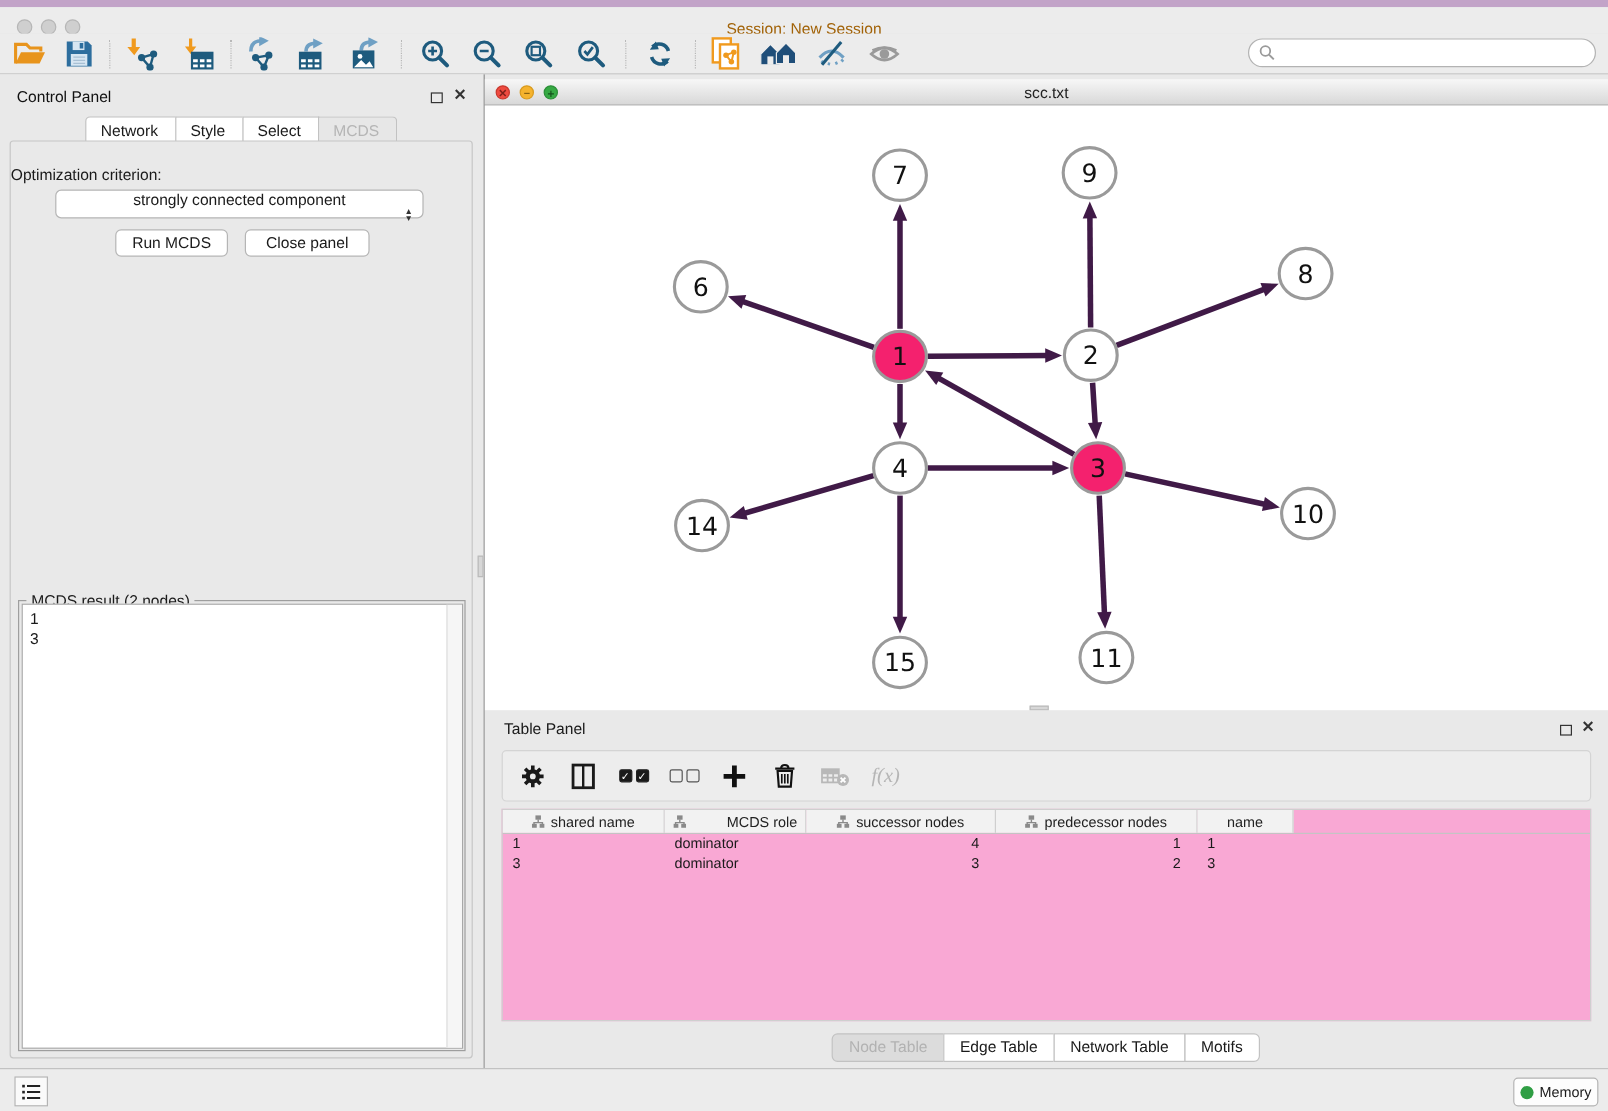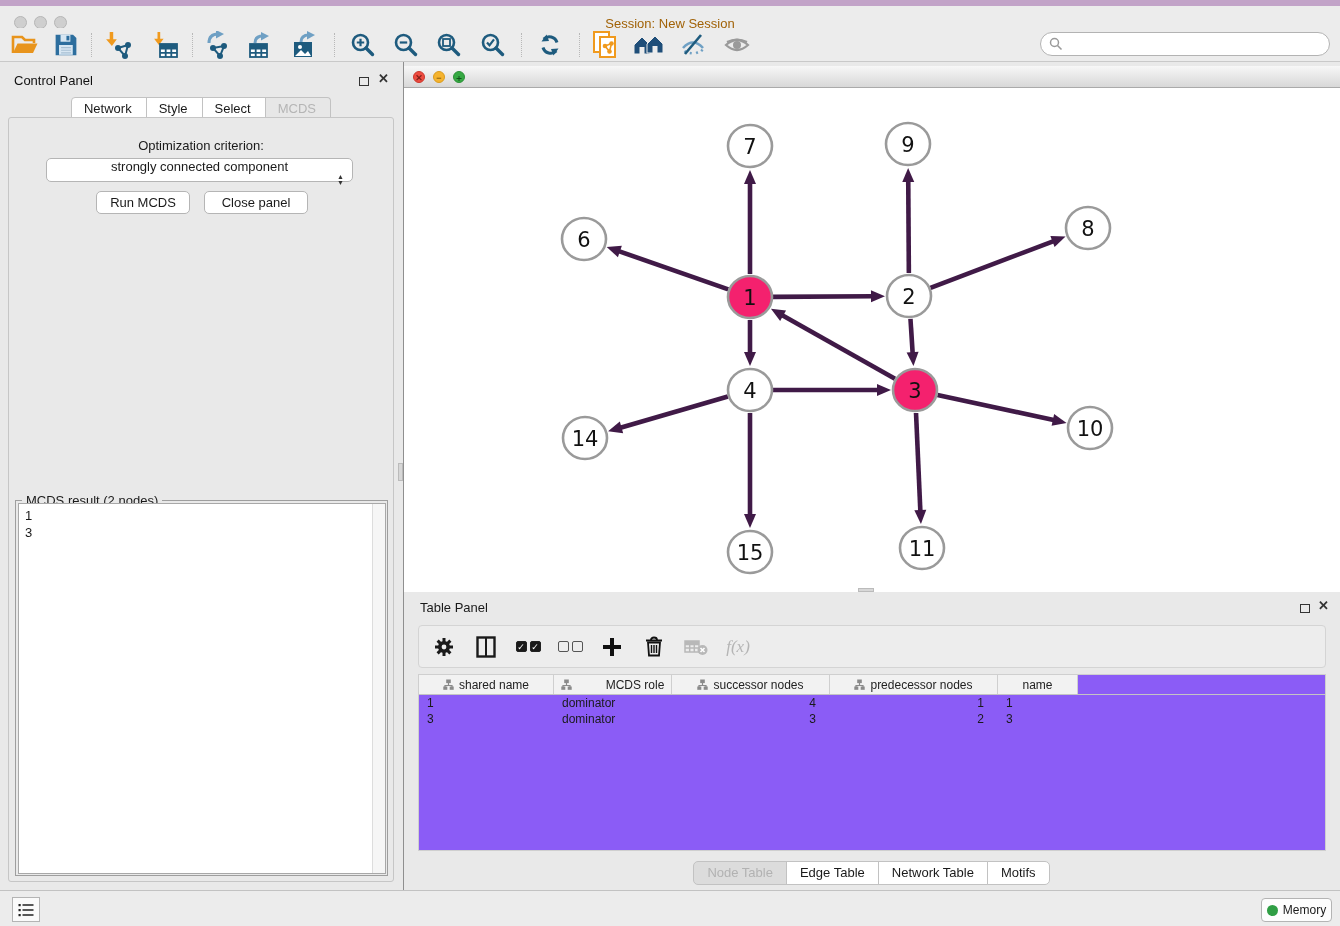--- a/index.html
+++ b/index.html
@@ -24,21 +24,21 @@
   #control-panel { left:0; top:62px; width:403px; height:828px; background:#e9e9e9; }
   #cp-title { left:14px; top:11px; font-size:13px; color:#111; }
   .mini-float { width:10px; height:9px; border:1.5px solid #333; display:inline-block; }
   .mini-close { font-size:13px; font-weight:bold; color:#333; line-height:10px; }
   #cp-tabs { left:0; top:35px; width:100%; display:flex; justify-content:center; }
   .cp-tab { border:1px solid #c2c2c2; background:#fff; padding:3px 14px 3px 12px; font-size:13px; margin-left:-1px; }
   .cp-tab.first { border-radius:4px 0 0 0; }
   .cp-tab.last { border-radius:0 4px 0 0; }
   .cp-tab.selected { background:#e7e7e7; color:#b5b5b5; border-bottom-color:#e7e7e7; }
   #cp-body { left:8px; top:55px; width:386px; height:765px; border:1px solid #c6c6c6; border-radius:3px; background:#e9e9e9; }
-  #opt-label { width:100%; text-align:center; top:20px; font-size:13px; }
+  #opt-label { width:100%; top:20px; font-size:13px; }
   #criterion-select { left:37px; top:40px; width:307px; height:24px; background:#fff; border:1px solid #b5b5b5; border-radius:5px; display:flex; align-items:center; padding:0 8px; cursor:pointer;flex-direction:column; }
   #criterion-select .stepper { margin-left:auto; display:flex; flex-direction:column; line-height:6px; font-size:7px; color:#333; }
   .btn { background:#fff; border:1px solid #b5b5b5; border-radius:5px; height:23px; font-size:13px; display:flex; align-items:center; justify-content:center; cursor:pointer; }
   #run-btn { left:87px; top:73px; width:94px; }
   #closepanel-btn { left:195px; top:73px; width:104px; }
   #result-group { left:6px; top:382px; width:373px; height:376px; border:1px solid #9e9e9e; }
   #result-legend { left:6px; top:-8px; background:#e9e9e9; padding:0 4px; font-size:13px; }
   #result-area { left:2px; top:2px; width:368px; height:371px; background:#fff; border:1px solid #a8a8a8; font-size:13px; line-height:17px; padding:3px 6px; }
   #result-scroll { right:0px; top:0px; width:13px; height:100%; background:#f6f6f6; border-left:1px solid #ddd; }
 
@@ -56,21 +56,21 @@
 
   
   #table-panel { left:404px; top:592px; width:936px; height:298px; background:#e9e9e9; }
   #tp-title { left:16px; top:8px; font-size:13px; }
   #tp-toolbar { left:14px; top:33px; width:908px; height:43px; background:#ededed; border:1px solid #d4d4d4; border-radius:4px; display:flex; align-items:center; gap:16px; padding-left:12px; }
   .tp-icon { display:flex; align-items:center; justify-content:center; width:26px; height:26px; cursor:pointer; }
   .cb { width:11px; height:11px; border:1.5px solid #222; border-radius:2px; display:inline-block; }
   .cb.on { background:#1a1a1a; color:#fff; font-size:9px; line-height:10px; text-align:center; }
   .cb.off { border-color:#555; }
   .fx { font-family:"Liberation Serif", serif; font-style:italic; font-size:17px; color:#b5b5b5; }
-  #tp-table { left:14px; top:82px; width:908px; height:177px; background:#8b5cf6; border:1px solid #cfcfcf; }
+  #tp-table { left:14px; top:82px; width:908px; height:177px; background:#f9a8d4; border:1px solid #cfcfcf; }
   #tp-header { display:flex; height:20px; border-bottom:1px solid #c4c4c4; font-size:12px; }
   .th { background:#f2f2f2; border-right:1px solid #cfcfcf; display:flex; align-items:center; justify-content:center; gap:5px; color:#222; cursor:pointer; }
   .tr { display:flex; height:16px; font-size:12px; cursor:pointer; }
   .td { padding:1px 8px 0 8px; white-space:nowrap; overflow:hidden; }
   .td.r { text-align:right; padding-right:14px; }
   #tp-tabs { left:0; bottom:5px; width:100%; display:flex; justify-content:center; }
   .tp-tab { border:1px solid #c2c2c2; background:#fff; padding:3px 13px 4px 13px; font-size:13px; margin-left:-1px; cursor:pointer; }
   .tp-tab.first { border-radius:5px 0 0 5px; }
   .tp-tab.last { border-radius:0 5px 5px 0; }
   .tp-tab.selected { background:#dcdcdc; color:#b2b2b2; }
@@ -281,20 +281,21 @@
 </div>
 
 <div id="v-divider" class="abs"></div>
 <div id="v-grip" class="abs"></div>
 
 <div id="net-window" class="abs">
   <div id="net-titlebar" class="abs">
     <div class="abs tl2" style="left:9px; background:#ee4b40; border:1px solid #c9382e; color:#7d1f19">✕</div>
     <div class="abs tl2" style="left:29px; background:#f5b32e; border:1px solid #d99b1e; color:#8a6210">−</div>
     <div class="abs tl2" style="left:49px; background:#36a943; border:1px solid #2b8f38; color:#14511c">＋</div>
+    <div id="net-title" class="abs">scc.txt</div>
   </div>
   <div id="net-canvas" class="abs">
     <svg id="graph-svg" width="936" height="504" viewBox="0 0 936 504">
         <line x1="346" y1="186" x2="346" y2="94" stroke="#401A47" stroke-width="4.6"></line>
         <polygon points="346,82 352,96 340,96" fill="#401A47"></polygon>
         <line x1="324.28718253123094" y1="201.4135938964542" x2="213.98527951633417" y2="162.8743747707674" stroke="#401A47" stroke-width="4.6"></line>
         <polygon points="202.65685301088945,158.91624984717825 217.85241306236952,157.86984900530987 213.89428813878038,169.1982755107546" fill="#401A47"></polygon>
         <line x1="368.9995451264251" y1="208.85534877278977" x2="469.0007119760302" y2="208.22641061650296" stroke="#401A47" stroke-width="4.6"></line>
         <polygon points="481.0004746506868,208.15094041100198 467.0384866330046,214.23887032141477 466.9630164275036,202.23910764675816" fill="#401A47"></polygon>
         <line x1="346" y1="232" x2="346" y2="266" stroke="#401A47" stroke-width="4.6"></line>

